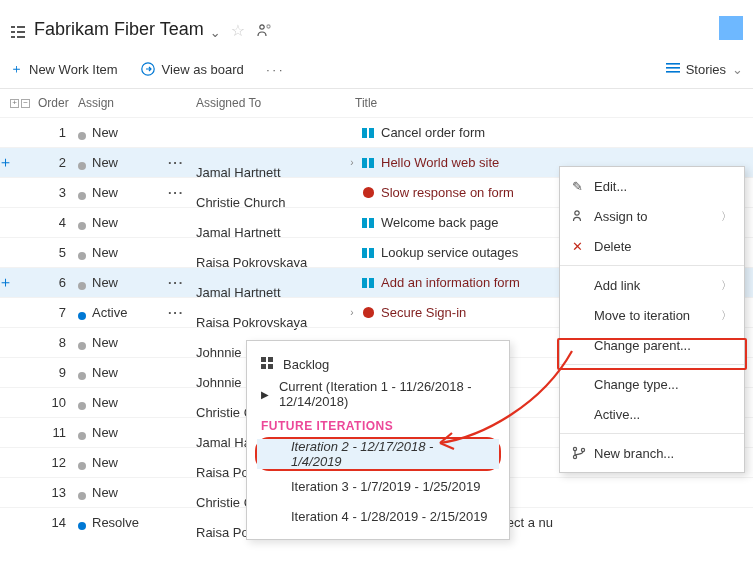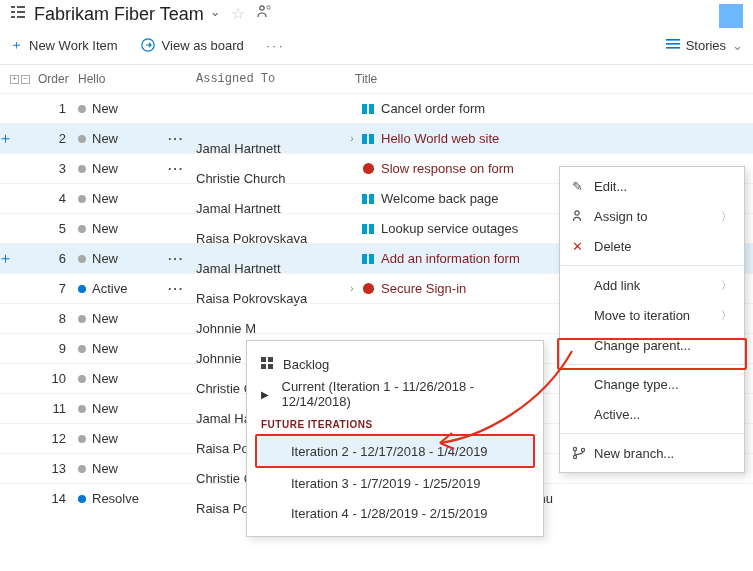--- a/index.html
+++ b/index.html
@@ -1,19 +1,19 @@
 <!DOCTYPE html>
 <html><head>
 <meta charset="utf-8">
 <style>
   * { box-sizing: border-box; margin: 0; padding: 0; }
   body { font-family: "Segoe UI", Arial, sans-serif; font-size: 13px; color: #333; width: 753px; height: 571px; overflow: hidden; background: #fff; position: relative; }
 
   
-  .header { display:flex; align-items:flex-start; padding:4px 10px; }
+  .header { display:flex; align-items:flex-end; padding:16px 10px; }
   .header .backlog-icon { width:16px; height:16px; margin-right:8px; display:inline-flex; }
   .header .title { font-size:18px; color:#222; }
   .header .chevron { margin-left:6px; color:#666; }
   .header .star { margin-left:10px; color:#ccc; font-size:16px; }
   .header .team-ic { margin-left:12px; color:#555; font-size:14px;}
   .header .spacer { flex:1; }
   .header .avatar { width:24px; height:24px; background:#6eb8ff; }
 
   
   .toolbar { display:flex; align-items:center; padding:4px 10px 10px; border-bottom:1px solid #e6e6e6; }
@@ -25,53 +25,53 @@
   .tb-right .ic { margin-right:6px; color:#0078d4; }
   .tb-right .chev { margin-left:6px; color:#888; }
 
   
   .table-wrap { position:relative; }
   .headrow { display:flex; align-items:center; height:28px; font-size:12px; color:#666; padding-left:10px; }
   .headrow .exp-col { width:28px; display:flex; gap:2px; color:#777;}
   .headrow .exp-col span { border:1px solid #aaa; width:9px; height:9px; display:inline-flex; align-items:center; justify-content:center; font-size:8px; line-height:1;}
   .col-order { width:40px; text-align:right; padding-right:12px; }
   .col-state { width:90px; }
-  .col-assigned { width:177px; padding-left:28px;font-family:Liberation Mono, monospace;}
+  .col-assigned { width:177px; padding-left:28px;}
   .col-title { flex:1; padding-left:10px;}
 
   .row { display:flex; align-items:center; height:30px; padding-left:10px; border-top:1px solid #f2f2f2; position:relative; }
   .row.sel { background:#e6f2fb; }
   .row .add-ic { position:absolute; left:-2px; color:#0078d4; font-size:15px; visibility:hidden;}
   .row.sel .add-ic { visibility:visible; }
   .row .gutter { width:28px; }
   .row .order { width:40px; text-align:right; padding-right:12px; }
-  .row .state { width:90px; display:flex; align-items:center; }
+  .row .state { width:90px; display:flex; align-items:flex-end; }
   .dot { width:8px; height:8px; border-radius:50%; margin-right:6px; }
   .dot.grey { background:#a8a8a8; }
   .dot.blue { background:#0078d4; }
   .row .more { width:28px; color:#555; letter-spacing:1px; font-weight:bold; cursor:pointer; }
   .row .assigned { width:149px; overflow:hidden; white-space:nowrap;margin-top:20px; }
   .row .car { width:14px; text-align:center; color:#888; font-size:10px;}
   .row .wi-icon { width:18px; display:inline-flex; align-items:center; justify-content:center; margin-right:4px; }
   .row .title { flex:1; white-space:nowrap; overflow:hidden; padding-right:6px;}
   .row .title.link { color:#7f1d1d; }
   
   
   .pbi-ic { width:13px; height:10px; position:relative; }
   .pbi-ic::before, .pbi-ic::after { content:""; position:absolute; left:0; width:5px; height:10px; background:#009ccc;}
   .pbi-ic::after { left:7px; }
   .bug-ic { width:11px; height:11px; background:#c42b1c; border-radius:50% 50% 45% 45%; position:relative;}
   
   
-  .submenu { position:absolute; left:246px; top:340px; width:298px; background:#fff; border:1px solid #ccc; box-shadow:3px 3px 8px rgba(0,0,0,0.12); padding:8px 0; z-index:10;}
+  .submenu { position:absolute; left:246px; top:340px; width:264px; background:#fff; border:1px solid #ccc; box-shadow:3px 3px 8px rgba(0,0,0,0.12); padding:8px 0; z-index:10;}
   .submenu .sm-row { display:flex; align-items:center; height:30px; padding:0 14px; font-size:13px; }
   .submenu .sm-row.hov { background:#e6f2fb; }
-  .submenu .sm-head { font-size:10px; font-weight:600; letter-spacing:0.5px; color:#7f1d1d; padding:10px 14px 4px; }
+  .submenu .sm-head { font-size:12px; font-weight:600; letter-spacing:0.5px; color:#ec4899; padding:10px 14px 4px; }
   .submenu .sm-ic { width:22px; color:#444; }
-  .sm-highlight { border:2px solid #e1301e; border-radius:2px; margin:0 8px;}
+  .sm-highlight { border:2px solid #e1301e; border-radius:14px; margin:0 8px;font-style:italic;}
   .submenu .caret { font-size:10px; color:#333; }
 
   
   .ctx { position:absolute; right:8px; top:166px; width:186px; background:#fff; border:1px solid #ccc; box-shadow:3px 3px 8px rgba(0,0,0,0.15); z-index:20; padding:4px 0;}
   .ctx .ctx-row { display:flex; align-items:center; height:30px; padding:0 12px; font-size:13px; cursor:pointer; }
   .ctx .ctx-ic { width:22px; color:#555; display:inline-flex; align-items:center;}
   .ctx .ctx-ic.red { color:#c42b1c; }
   .ctx .chev { margin-left:auto; color:#888; font-size:11px;}
   .ctx hr { border:none; border-top:1px solid #e4e4e4; margin:4px 0;}
   .ctx-highlight { position:absolute; right:6px; top:338px; width:190px; height:32px; border:2px solid #e1301e; border-radius:2px; z-index:25; pointer-events:none;}
@@ -136,21 +136,21 @@
   </div>
 </div>
 
 <div class="table-wrap">
   <div class="headrow">
     <div class="exp-col">
         <span>+</span>
         <span>−</span>
       </div>
     <div class="col-order">Order</div>
-    <div class="col-state">Hello</div>
+    <div class="col-state">Assign</div>
     <div class="col-assigned">Assigned To</div>
     <div class="col-title">Title</div>
   </div>
   <div id="rows">
       <div class="row">
         <span class="gutter"></span>
         <span class="order">1</span>
         <span class="state"><span class="dot grey"></span>New</span>
         <span class="more"></span>
         <span class="assigned"></span>

